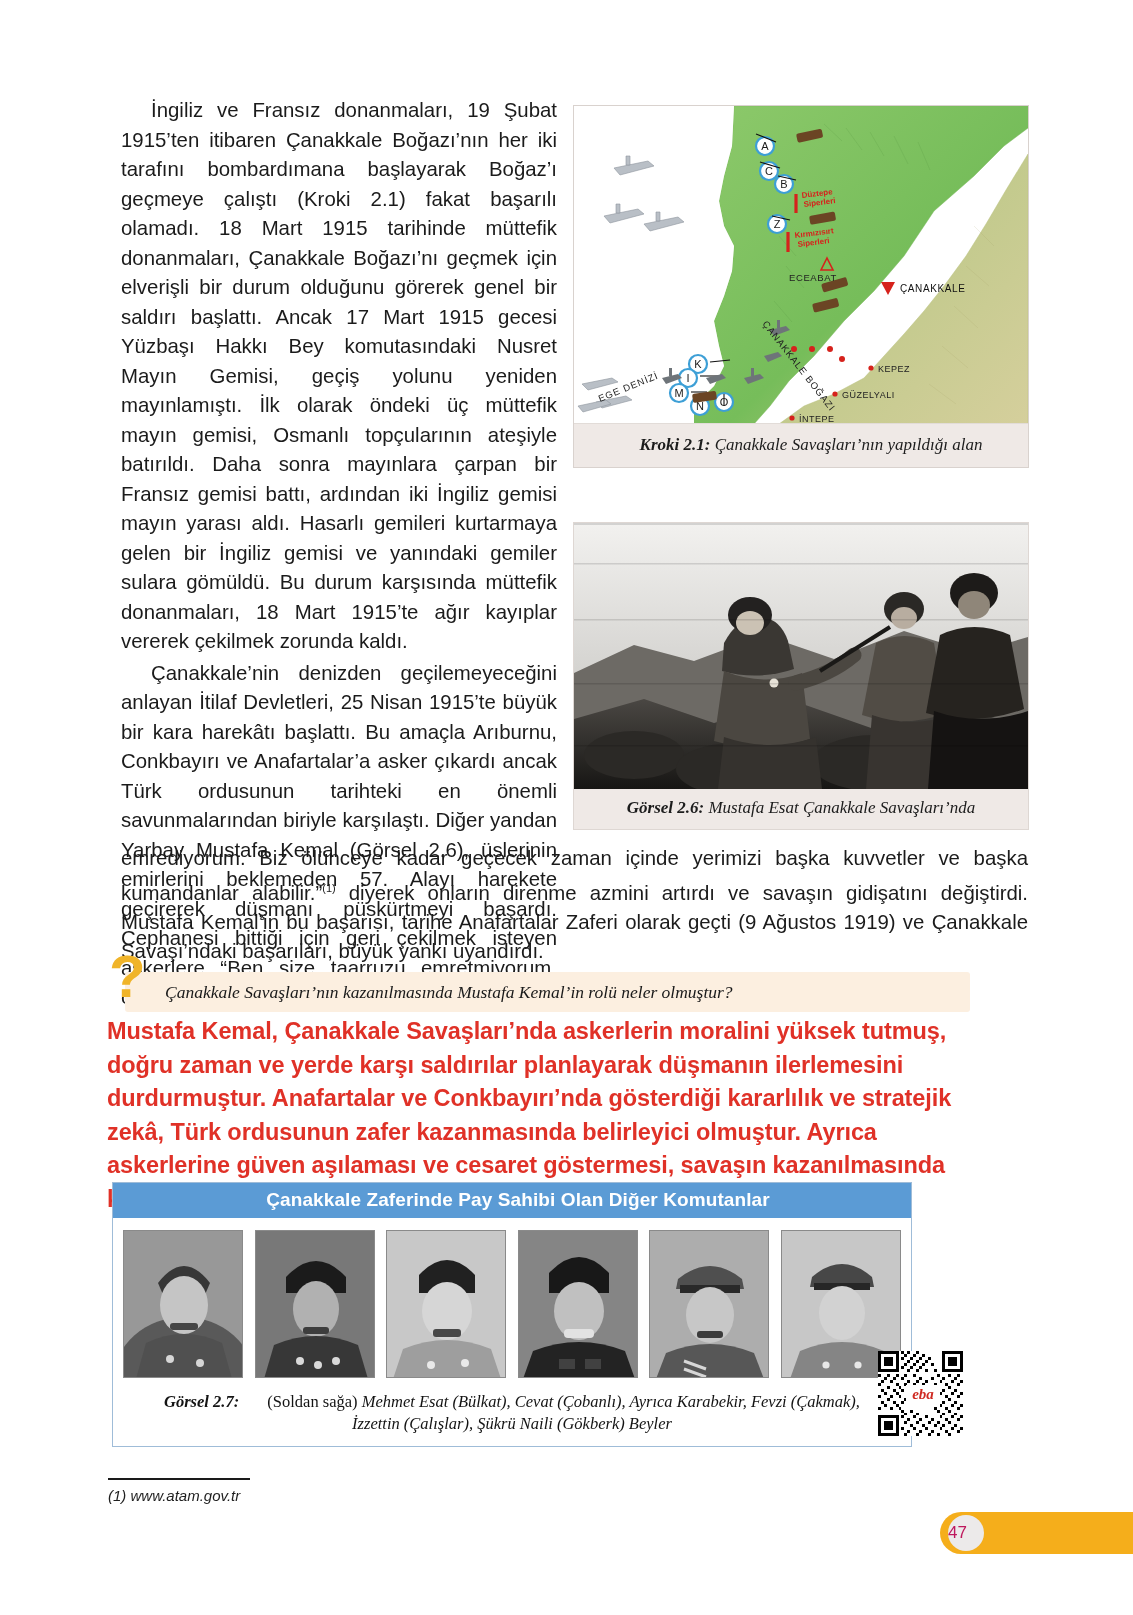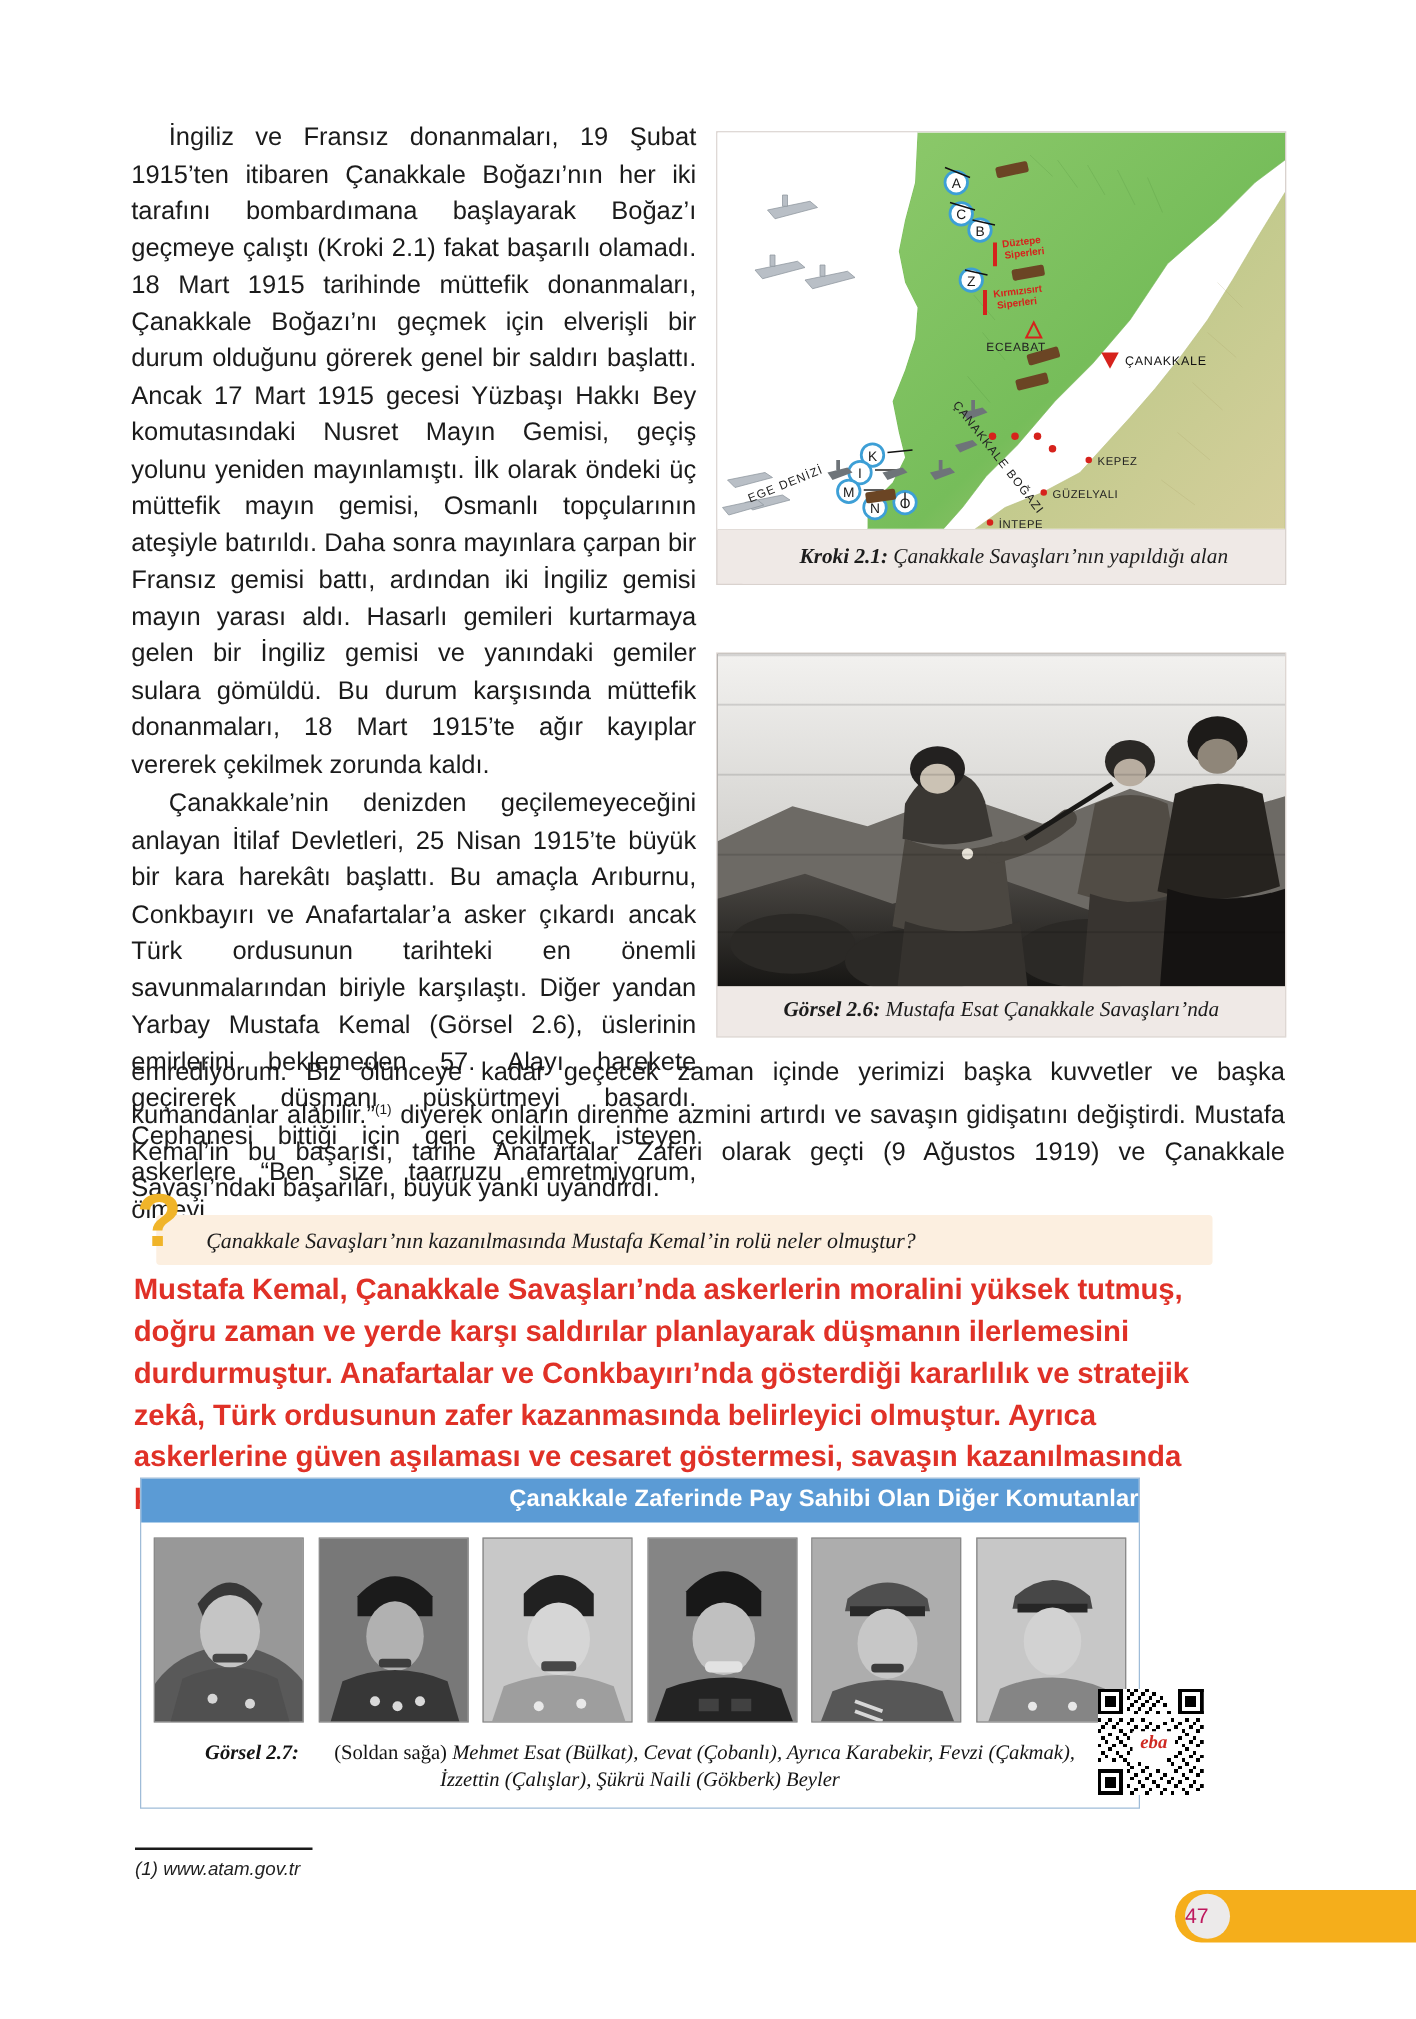--- a/index.html
+++ b/index.html
@@ -26,21 +26,21 @@
     left: 105px;
     top: 96px;
     width: 452px;
   }
   .body-par {
     font-size: 20.4px;
     line-height: 29.5px;
     color: #1b1b1b;
     text-align: justify;
     text-indent: 30px;
-    margin: 0 0 2px 0;
+    margin: 0 0 2px 16px;
     font-family: "Liberation Sans", sans-serif;
     -webkit-hyphens: manual;
     hyphens: manual;
   }
 
   
   .col-full {
     position: absolute;
     left: 105px;
     top: 844px;
@@ -161,21 +161,21 @@
     top: 1182px;
     width: 800px;
     border: 1px solid #9fbcd8;
     background: #ffffff;
   }
   .panel-head {
     background: #5b9bd5;
     color: #ffffff;
     font-size: 19px;
     font-weight: bold;
-    text-align: right;
+    text-align: center;
     padding: 6px 0 7px 12px;
     letter-spacing: 0.1px;
   }
   .panel-body { padding: 12px 10px 4px 10px; }
   .photo-row {
     display: flex;
     justify-content: space-between;
     gap: 9px;
   }
   .cmd {

